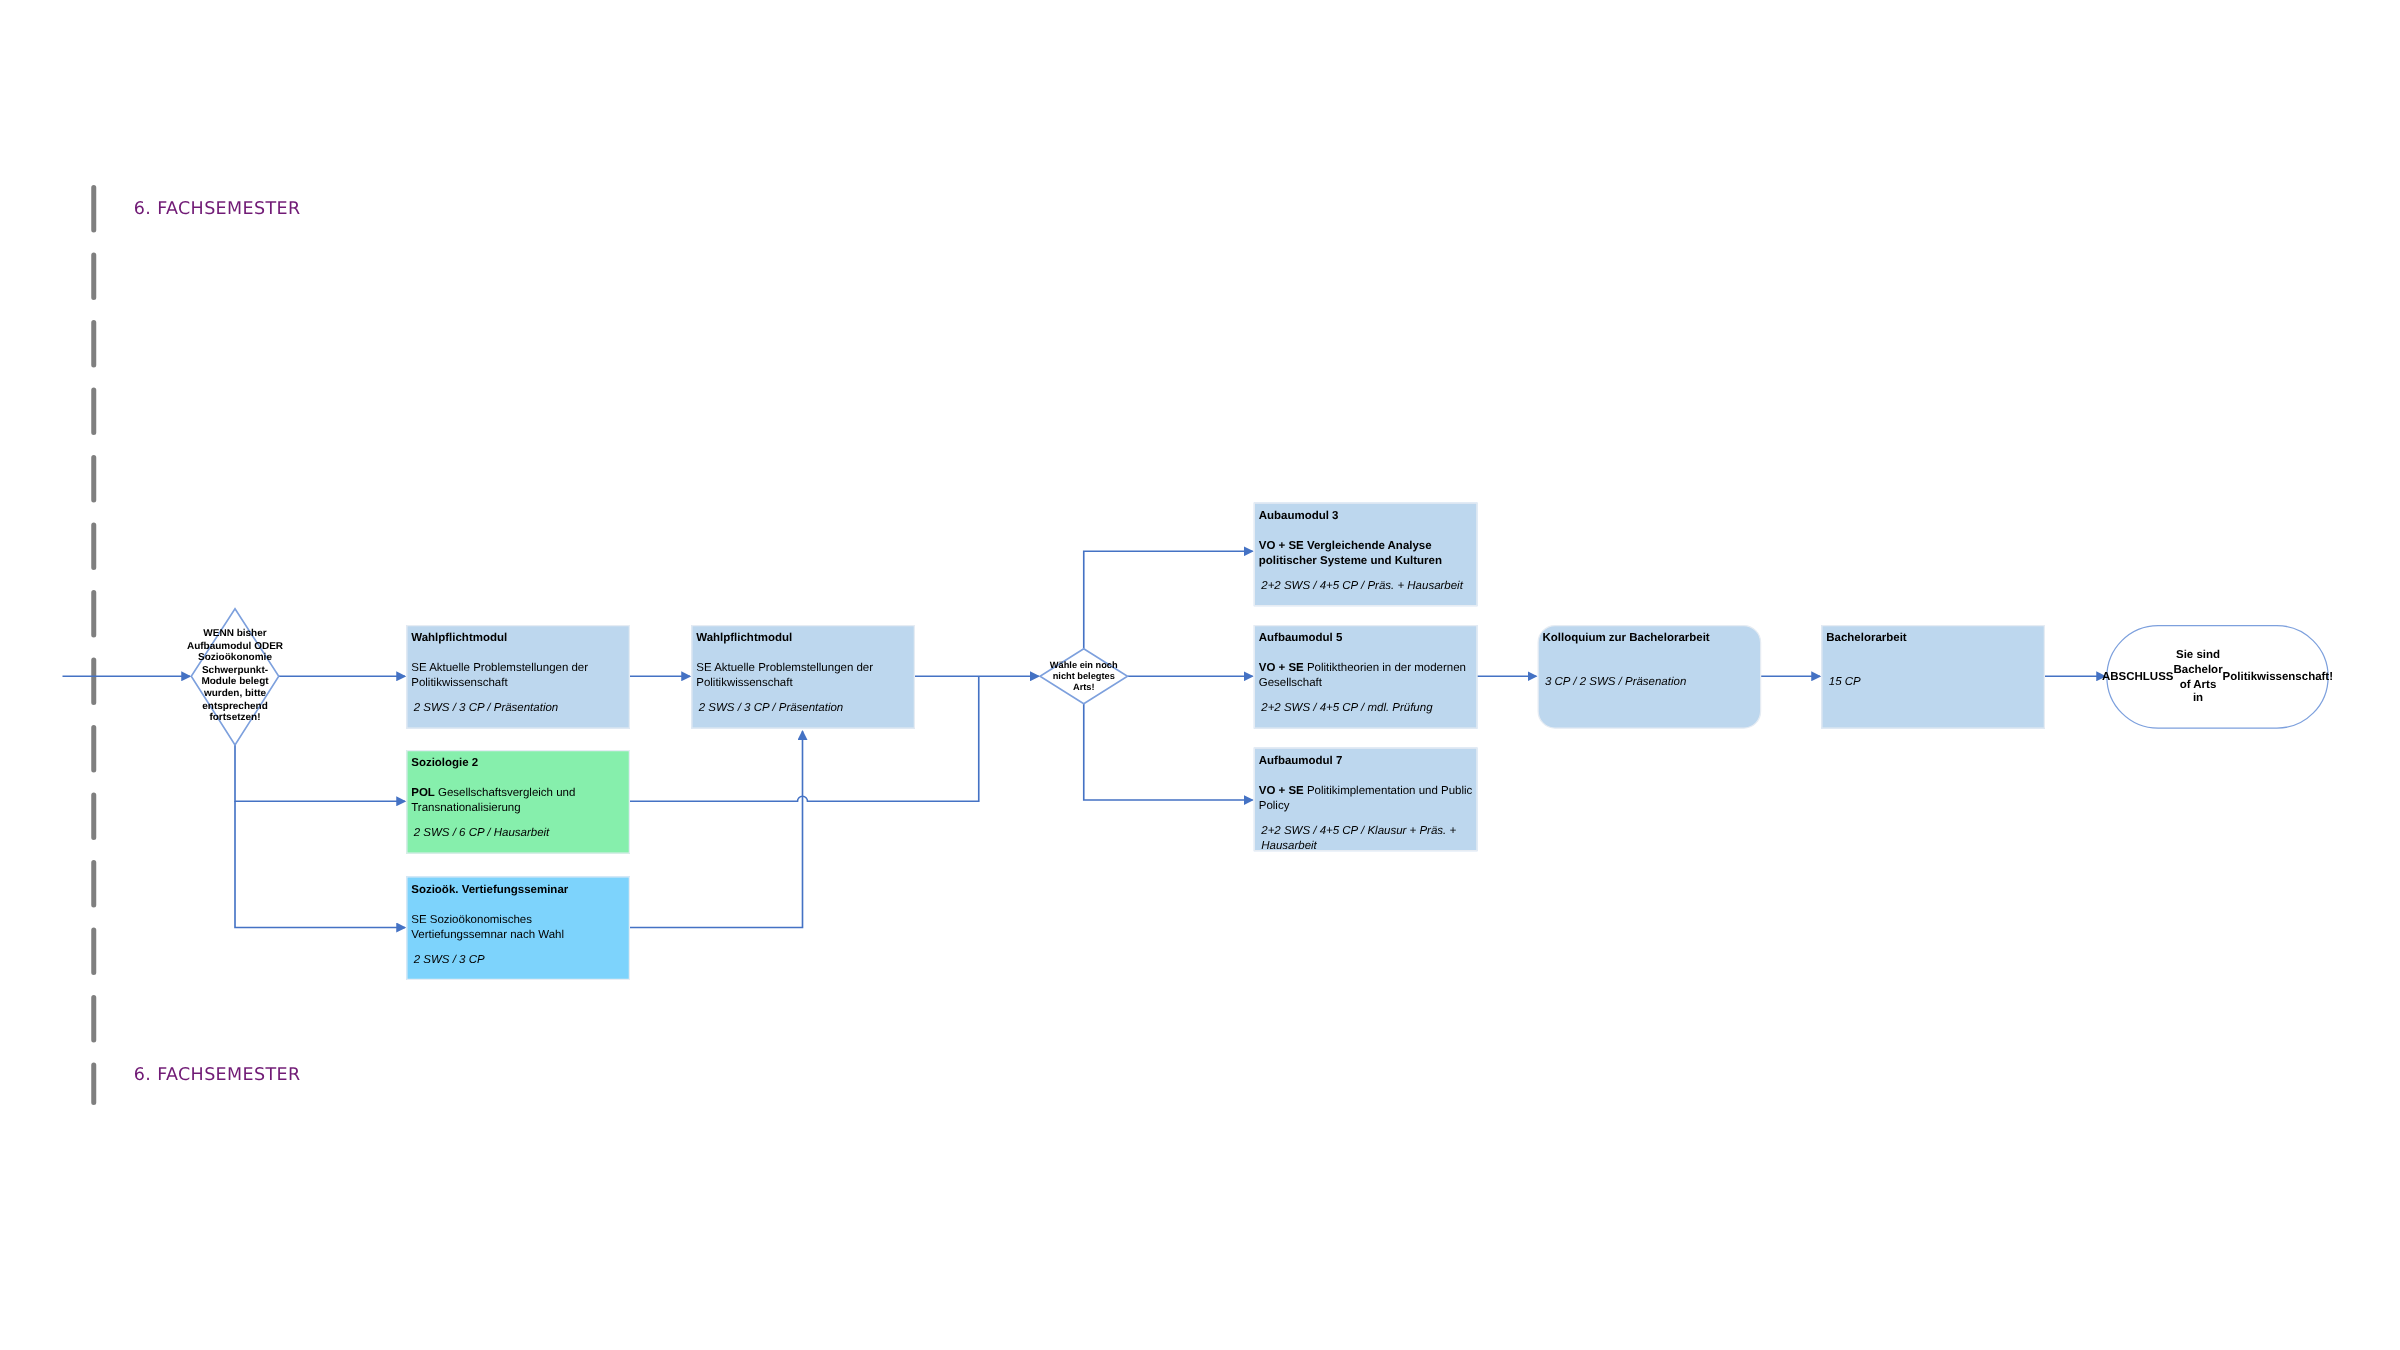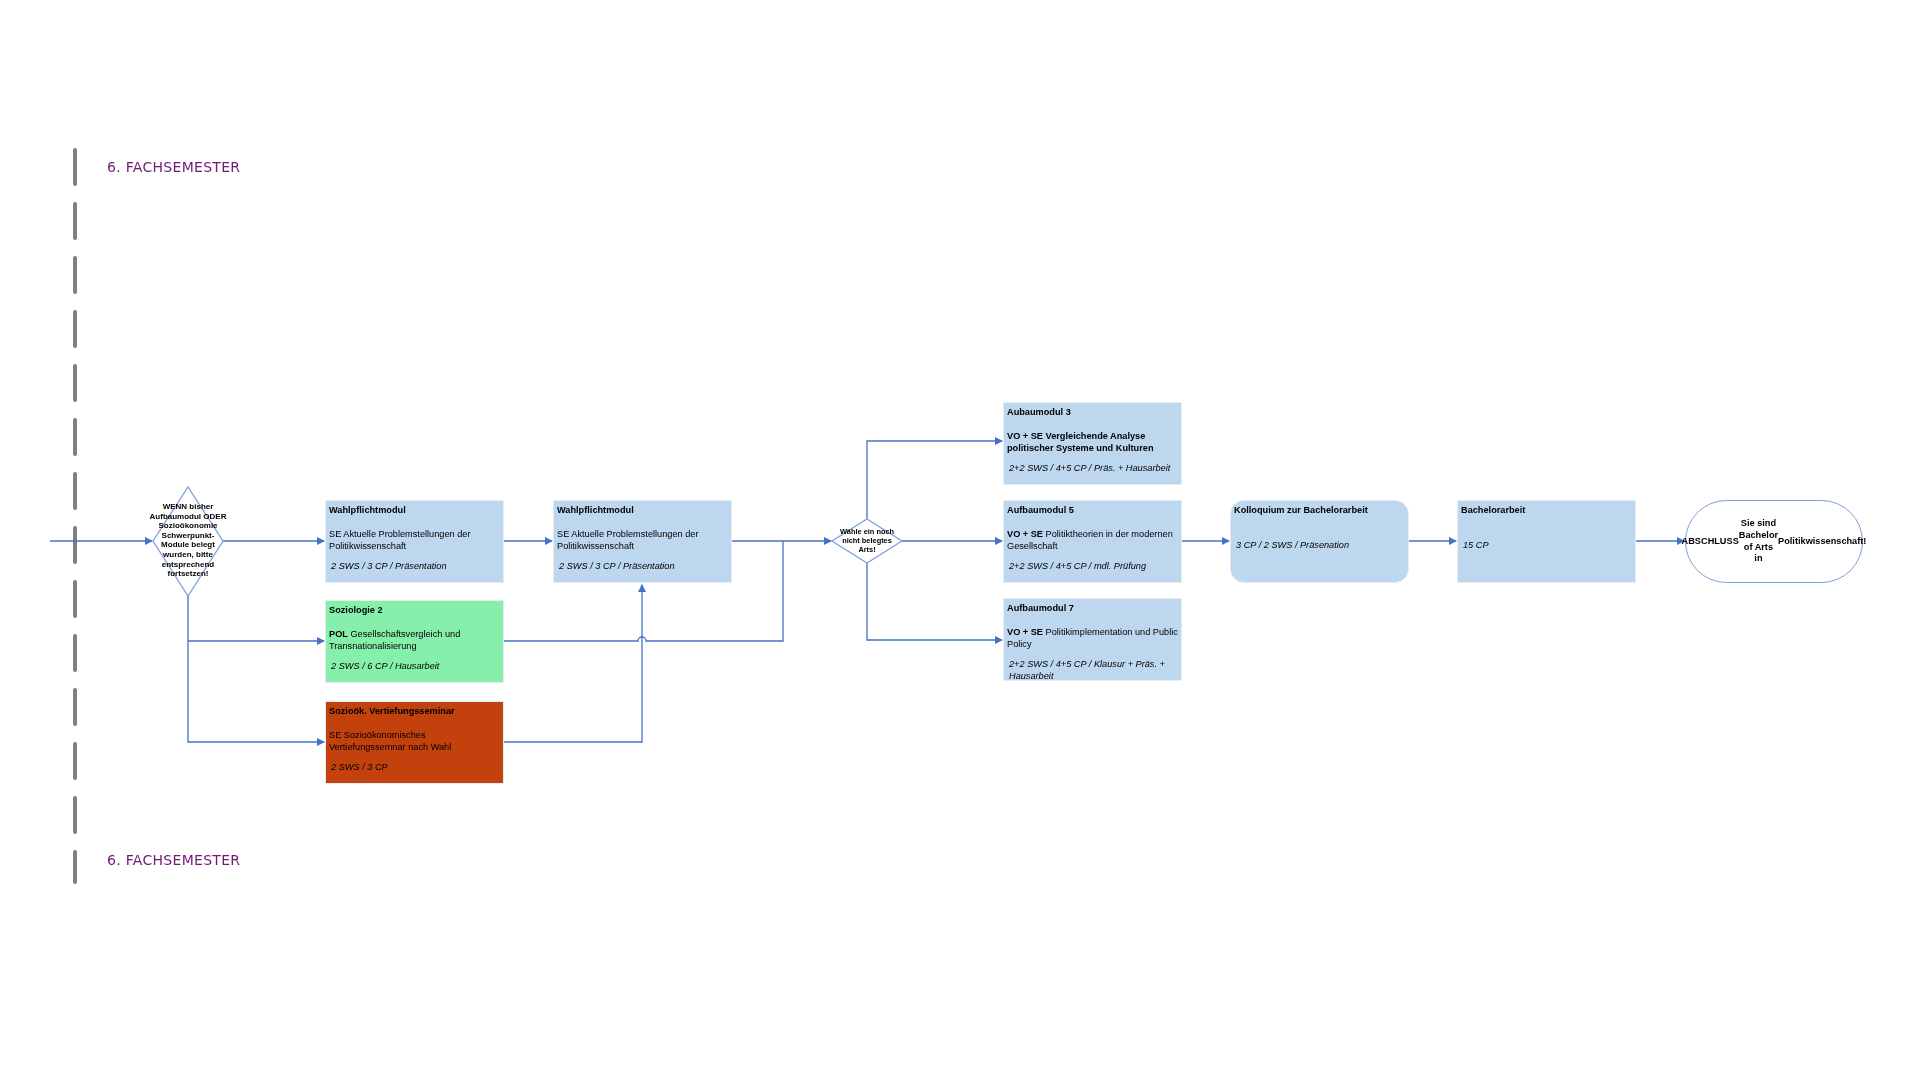--- a/index.html
+++ b/index.html
@@ -6,21 +6,21 @@
   body { width: 1920px; height: 1080px; position: relative; overflow: hidden;
          font-family: "Liberation Sans", sans-serif; color: #000; }
   svg.connectors { position: absolute; left: 0; top: 0; width: 1920px; height: 1080px; }
   .sem-label { position: absolute; left: 107px; font-size: 14px; color: #701a75;
                letter-spacing: 0.3px; font-family: "DejaVu Sans", sans-serif; }
   .box { position: absolute; box-sizing: border-box; width: 179px; height: 83px;
          padding: 4px 3px; font-size: 9.2px; line-height: 11.6px;
          border: 1px solid #e6ecf3; }
   .box.blue { background: #bdd7ee; }
   .box.lightblue { background: #86efac; }
-  .box.purple { background: #c2410c; }
+  .box.purple { background: #7dd3fc; }
   .box .title { font-weight: bold; display: block; min-height: 12px; }
   .box .desc { display: block; margin-top: 12px; min-height: 23px; }
   .box .desc b { font-weight: bold; }
   .box .meta { display: block; font-style: italic; margin-top: 9px; padding-left: 2px; }
   .box .gap { display: block; height: 12px; }
   .diamond-text { position: absolute; text-align: center; font-weight: bold;
                   font-size: 8px; line-height: 9.6px; }
   .terminal { position: absolute; left: 1685px; top: 500px; width: 178px; height: 83px;
               box-sizing: border-box; border: 1.5px solid #7da0dd; border-radius: 42px;
               background: #fff; display: flex; align-items: center;

